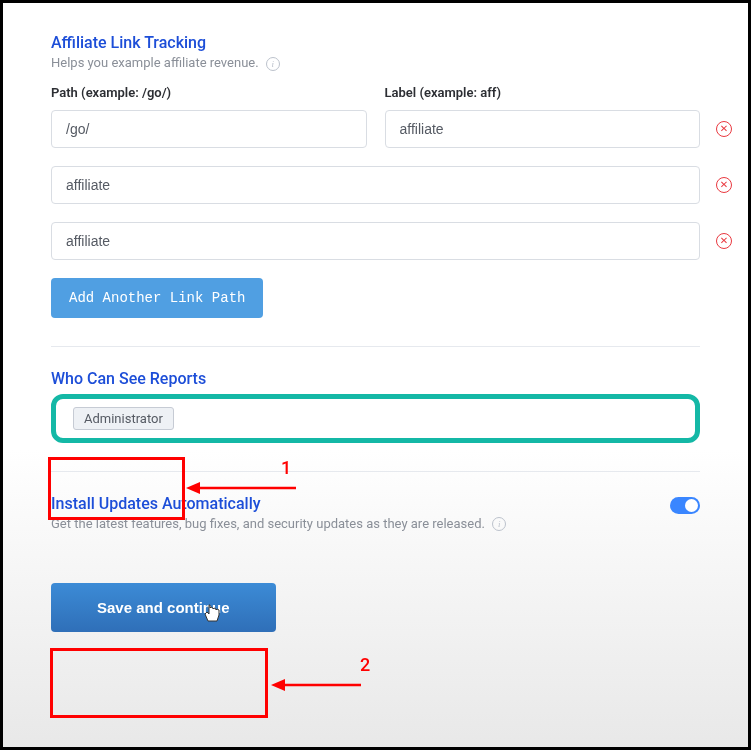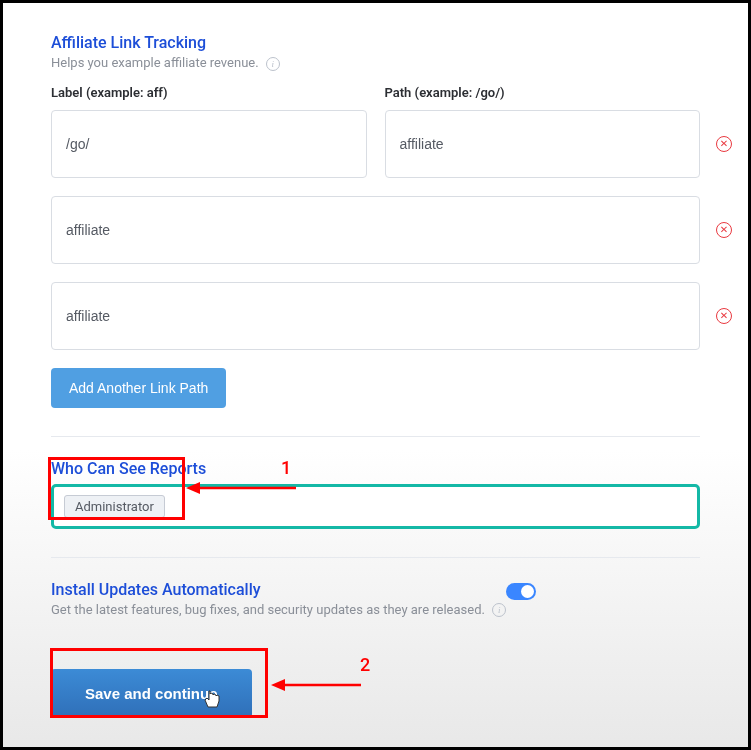--- a/index.html
+++ b/index.html
@@ -56,21 +56,21 @@
     }
     .link-row {
       display: flex;
       align-items: center;
       gap: 18px;
       margin-bottom: 18px;
       position: relative;
     }
     .link-row input[type="text"] {
       flex: 1;
-      padding: 25px 14px;
+      padding: 10px 14px;
       border: 1px solid #d9dde3;
       border-radius: 4px;
       font-size: 14px;
       color: #555a63;
       background: #fff;
     }
     .remove-btn {
       position: absolute;
       right: -32px;
       top: 50%;
@@ -91,49 +91,50 @@
     }
     .btn-primary {
       background: #509fe2;
       color: #fff;
       border: none;
       padding: 12px 18px;
       border-radius: 4px;
       font-size: 14px;
       cursor: pointer;
       font-weight: 400;
+      font-family: Liberation Mono, monospace;
     }
     .divider {
       border: none;
       border-top: 1px solid #e6e9ee;
       margin: 28px 0 22px;
     }
     .who-can-see {
       position: relative;
     }
     .roles-box {
-      border: 3px solid #14b8a6;
-      border-radius: 5px;
-      padding: 8px 10px;
+      border: 5px solid #14b8a6;
+      border-radius: 12px;
+      padding: 8px 17px;
       background: #fff;
       margin-top: 6px;
     }
     .role-tag {
       display: inline-block;
       background: #eef1f5;
       border: 1px solid #c6cbd4;
       border-radius: 3px;
       padding: 3px 10px;
       font-size: 13px;
       color: #555a63;
     }
     .updates-row {
       display: flex;
       align-items: flex-start;
-      justify-content: flex-start;
+      justify-content: space-between;
     }
     .toggle {
       width: 30px;
       height: 17px;
       background: #3a86ff;
       border-radius: 10px;
       position: relative;
       cursor: pointer;
       flex-shrink: 0;
       margin-top: 3px;
@@ -145,21 +146,21 @@
       top: 2px;
       width: 13px;
       height: 13px;
       background: #fff;
       border-radius: 50%;
     }
     .btn-save {
       background: linear-gradient(to bottom, #3c8bd6, #2f6fb8);
       color: #fff;
       border: none;
-      padding: 16px 34px;
+      padding: 16px 46px;
       border-radius: 4px;
       font-size: 15px;
       font-weight: 600;
       cursor: pointer;
       position: relative;
     }
     .cursor-hand {
       position: absolute;
       left: 152px;
       top: 20px;
@@ -203,22 +204,22 @@
 
 
 <div>
   <div class="section-title">Affiliate Link Tracking</div>
   <div class="section-desc">
     <span>Helps you example affiliate revenue.</span>
     <span class="info-icon">i</span>
   </div>
 
   <div class="row-headers">
+    <div class="col">Path (example: /go/)</div>
     <div class="col">Label (example: aff)</div>
-    <div class="col">Path (example: /go/)</div>
   </div>
 
   <div class="link-row">
     <input type="text" value="/go/" style="">
     <input type="text" value="affiliate" style="">
     <button class="remove-btn">✕</button>
   </div>
   <div class="link-row">
     <input type="text" value="affiliate" style="">
     <button class="remove-btn">✕</button>

